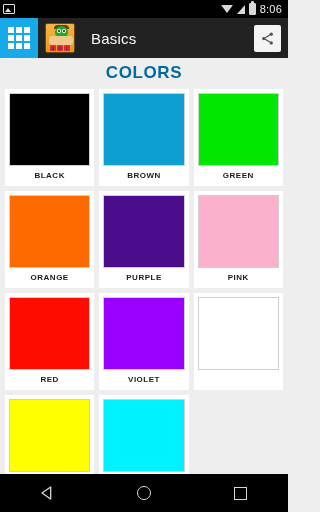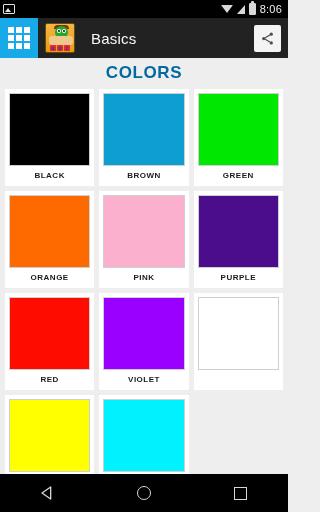--- a/index.html
+++ b/index.html
@@ -211,26 +211,26 @@
         </div>
         <div class="card">
           <div class="swatch" style="background: rgb(0, 232, 0);"></div>
           <div class="card-label">GREEN</div>
         </div>
         <div class="card">
           <div class="swatch" style="background: rgb(255, 106, 0);"></div>
           <div class="card-label">ORANGE</div>
         </div>
         <div class="card">
+          <div class="swatch" style="background: rgb(75, 13, 140);"></div>
+          <div class="card-label">PURPLE</div>
+        </div>
+        <div class="card">
           <div class="swatch" style="background: rgb(251, 177, 206);"></div>
           <div class="card-label">PINK</div>
-        </div>
-        <div class="card">
-          <div class="swatch" style="background: rgb(75, 13, 140);"></div>
-          <div class="card-label">PURPLE</div>
         </div>
         <div class="card">
           <div class="swatch" style="background: rgb(255, 12, 0);"></div>
           <div class="card-label">RED</div>
         </div>
         <div class="card">
           <div class="swatch" style="background: rgb(153, 0, 255);"></div>
           <div class="card-label">VIOLET</div>
         </div>
         <div class="card">

